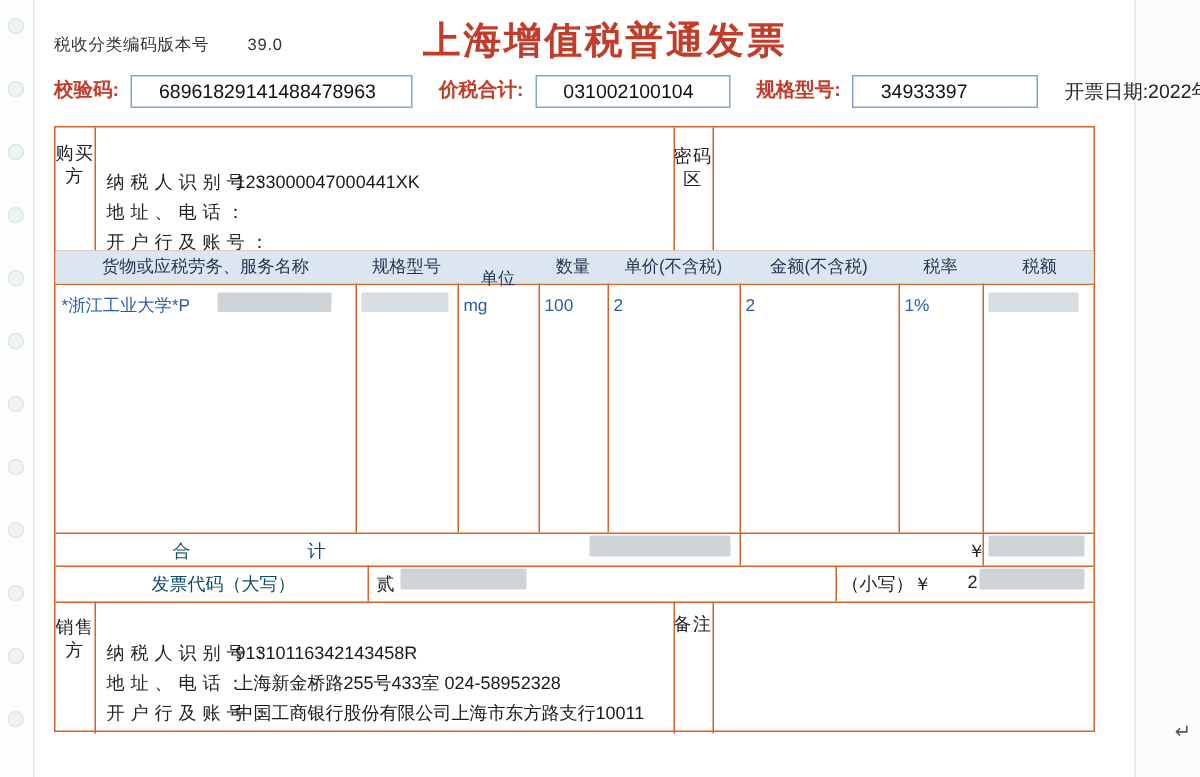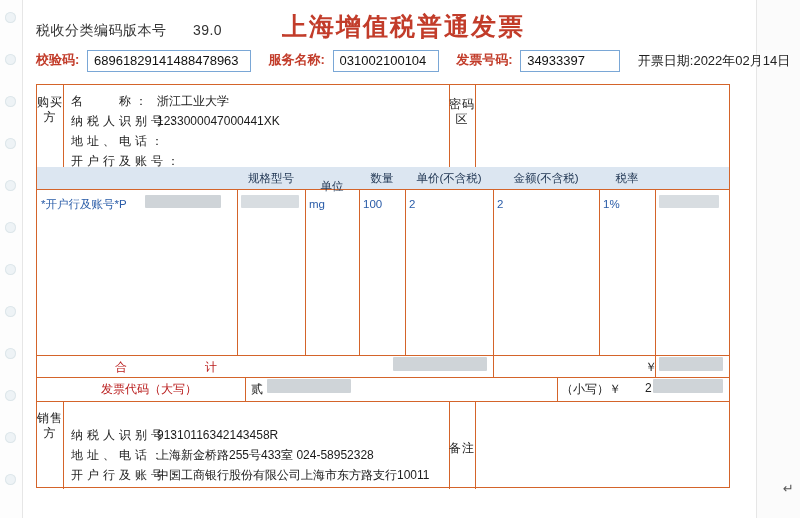--- a/index.html
+++ b/index.html
@@ -19,37 +19,37 @@
   }
   .feed.left{left:0;}
   .feed.right{left:756px;border-right:none;border-left:1px solid #e6e6e6;width:44px;background:#fbfbfb;}
   .hole{
     position:absolute;left:5px;width:11px;height:11px;border-radius:50%;
     background:#eef3f6;box-shadow:inset 0 0 0 1px #dde6ea;
   }
 
   
   .tax-code{
-    position:absolute;left:36px;top:22px;font-size:14px;color:#333;
+    position:absolute;left:36px;top:22px;font-size:11px;color:#333;
     letter-spacing:.5px;white-space:nowrap;
   }
   .tax-code .ver{margin-left:22px;}
   .doc-title{
     position:absolute;left:282px;top:10px;
     font-family:Liberation Sans, sans-serif;
     font-size:25px;font-weight:bold;color:#c23c2a;
     letter-spacing:2px;white-space:nowrap;
   }
 
   
   .coderow{position:absolute;left:36px;top:50px;height:22px;white-space:nowrap;font-size:13px;}
   .coderow .lbl{color:#c23c2a;font-weight:bold;margin-right:4px;}
   .coderow .box{
     display:inline-block;border:1px solid #7aa7d6;background:#fff;
-    padding:2px 6px;font-size:13px;color:#111;vertical-align:middle;
+    padding:2px 18px;font-size:13px;color:#111;vertical-align:middle;
     min-height:16px;line-height:16px;
   }
   .coderow .seg{display:inline-block;margin-right:14px;vertical-align:middle;}
   .coderow .plain{color:#222;font-size:13px;}
 
   
   .frame{
     position:absolute;left:36px;top:84px;width:694px;height:404px;
     border:1.5px solid #d4642a;box-sizing:border-box;
   }
@@ -75,21 +75,21 @@
   }
   .td{
     position:absolute;height:18px;line-height:18px;font-size:11.5px;color:#2a5ca8;
   }
   .redact{
     position:absolute;background:#cfd4d8;border-radius:1px;
   }
   .redact.light{background:#d8dde1;}
 
   
-  .totlabel{position:absolute;font-size:12px;color:#b91c1c;letter-spacing:6px;}
+  .totlabel{position:absolute;font-size:12px;color:#0c4a6e;letter-spacing:6px;}
   .small{font-size:12px;color:#222;}
 
   .arrow{
     position:absolute;right:6px;bottom:22px;font-size:13px;color:#555;
   }
 </style>
 </head>
 <body>
 
 <div class="feed left">
@@ -114,25 +114,25 @@
 </div>
 
 <div class="doc-title">上海增值税普通发票</div>
 
 <div class="coderow">
   <span class="seg">
     <span class="lbl">校验码:</span>
     <span class="box" style="width:150px">68961829141488478963</span>
   </span>
   <span class="seg">
-    <span class="lbl">服务名称:</span>
+    <span class="lbl">价税合计:</span>
     <span class="box" style="width:92px">031002100104</span>
   </span>
   <span class="seg">
-    <span class="lbl">发票号码:</span>
+    <span class="lbl">规格型号:</span>
     <span class="box" style="width:86px">34933397</span>
   </span>
   <span class="seg">
     <span class="plain">开票日期:</span><span class="plain">2022年02月14日</span>
   </span>
 </div>
 
 <div class="frame">
 
   <div class="hline" style="top:82px"></div>
@@ -157,44 +157,43 @@
   <div class="vline" style="left:562px;top:82px;height:188px"></div>
   <div class="vline" style="left:618px;top:82px;height:188px"></div>
 
   <div class="vline" style="left:456px;top:270px;height:22px"></div>
   <div class="vline" style="left:618px;top:270px;height:22px"></div>
   <div class="vline" style="left:208px;top:292px;height:24px"></div>
   <div class="vline" style="left:520px;top:292px;height:24px"></div>
 
   <div class="sidecell" style="left:0;top:10px">购买方</div>
 
-  <div class="kv" style="left:34px;top:8px">
-    <span class="k">名　　称：</span><span class="v">浙江工业大学</span>
-  </div>
   <div class="kv" style="left:34px;top:28px">
     <span class="k">纳税人识别号：</span><span class="v">1233000047000441XK</span>
   </div>
   <div class="kv" style="left:34px;top:48px">
     <span class="k">地址、电话：</span><span class="v"></span>
   </div>
   <div class="kv" style="left:34px;top:68px">
     <span class="k">开户行及账号：</span><span class="v"></span>
   </div>
 
   <div class="sidecell" style="left:412px;top:12px;width:26px">密码区</div>
 
   <div class="thead" style="top:82px"></div>
+  <div class="th" style="left:0;width:200px;top:82px">货物或应税劳务、服务名称</div>
   <div class="th" style="left:200px;width:68px;top:82px">规格型号</div>
   <div class="th" style="left:268px;width:54px;top:90px">单位</div>
   <div class="th" style="left:322px;width:46px;top:82px">数量</div>
   <div class="th" style="left:456px;width:106px;top:82px">金额(不含税)</div>
   <div class="th" style="left:368px;width:88px;top:82px">单价(不含税)</div>
   <div class="th" style="left:562px;width:56px;top:82px">税率</div>
-
-  <div class="td" style="left:4px;top:110px">*开户行及账号*P</div>
+  <div class="th" style="left:618px;width:76px;top:82px">税额</div>
+
+  <div class="td" style="left:4px;top:110px">*浙江工业大学*P</div>
   <div class="redact" style="left:108px;top:110px;width:76px;height:13px"></div>
   <div class="redact light" style="left:204px;top:110px;width:58px;height:13px"></div>
 
   <div class="td" style="left:272px;top:110px">mg</div>
   <div class="td" style="left:326px;top:110px">100</div>
   <div class="td" style="left:372px;top:110px">2</div>
   <div class="td" style="left:460px;top:110px">2</div>
   <div class="td" style="left:566px;top:110px">1%</div>
   <div class="redact light" style="left:622px;top:110px;width:60px;height:13px"></div>
 
@@ -215,16 +214,16 @@
   <div class="kv" style="left:34px;top:342px">
     <span class="k">纳税人识别号：</span><span class="v">91310116342143458R</span>
   </div>
   <div class="kv" style="left:34px;top:362px">
     <span class="k">地址、电话：</span><span class="v">上海新金桥路255号433室 024-58952328</span>
   </div>
   <div class="kv" style="left:34px;top:382px">
     <span class="k">开户行及账号：</span><span class="v">中国工商银行股份有限公司上海市东方路支行10011</span>
   </div>
 
-  <div class="sidecell" style="left:412px;top:356px;width:26px">备注</div>
+  <div class="sidecell" style="left:412px;top:324px;width:26px">备注</div>
 </div>
 
 <div class="arrow">↵</div>
 
 </body></html>

